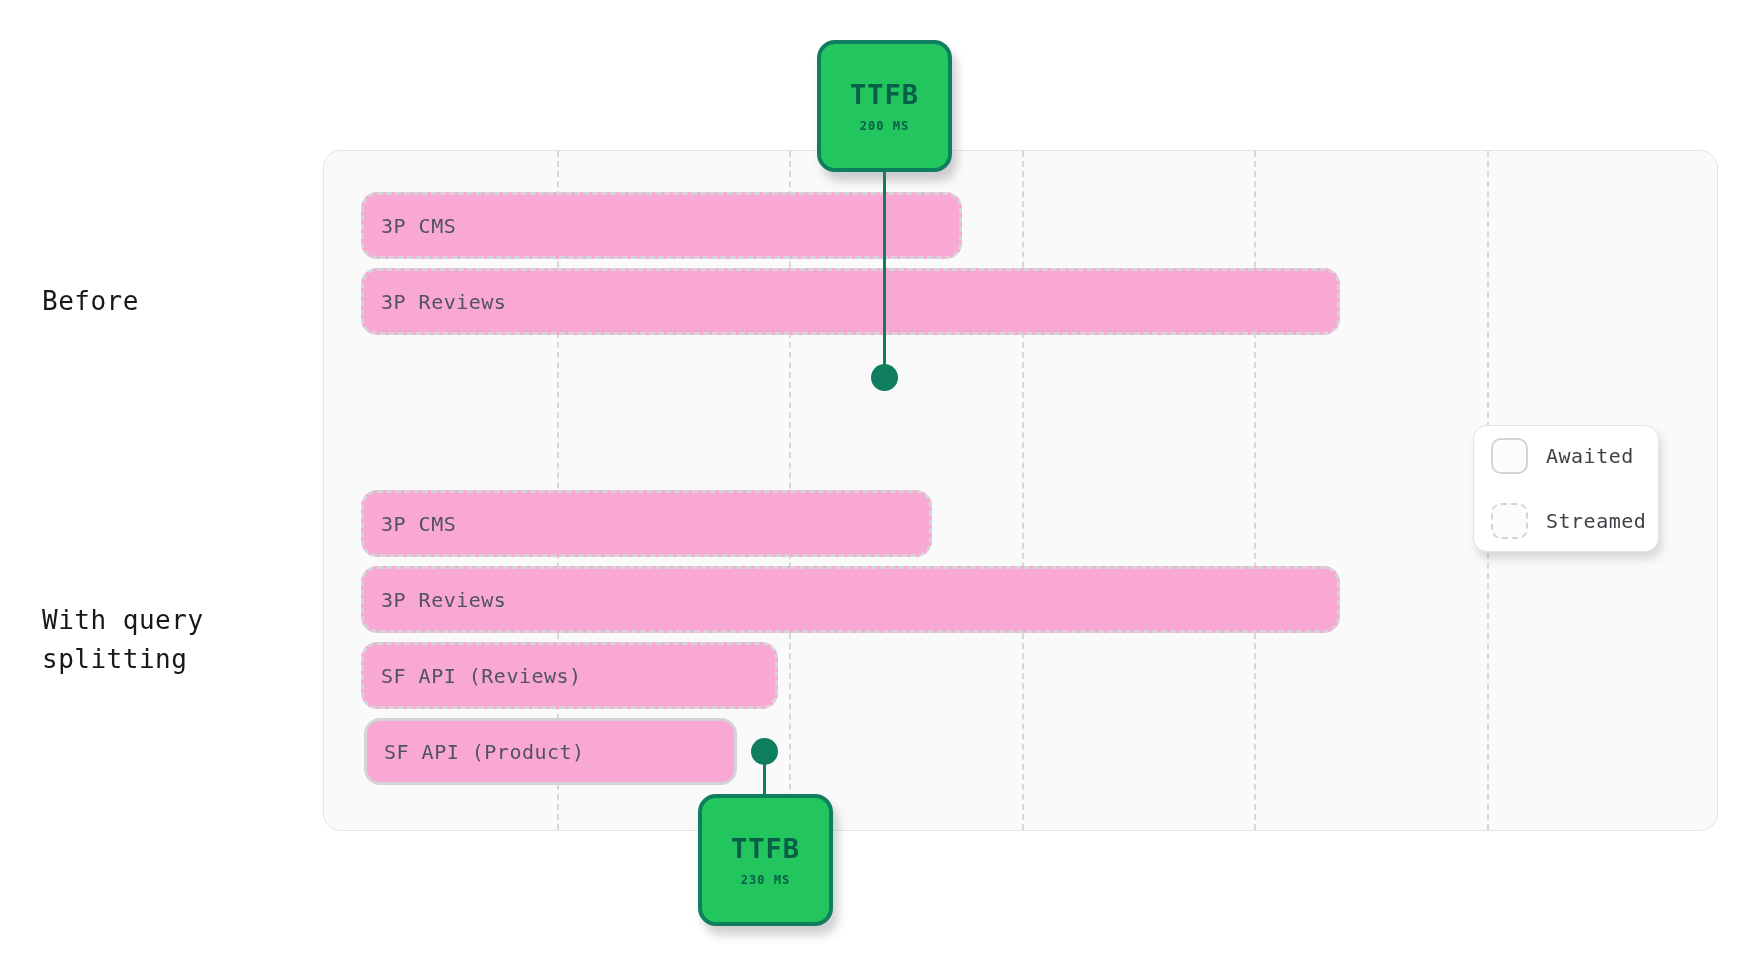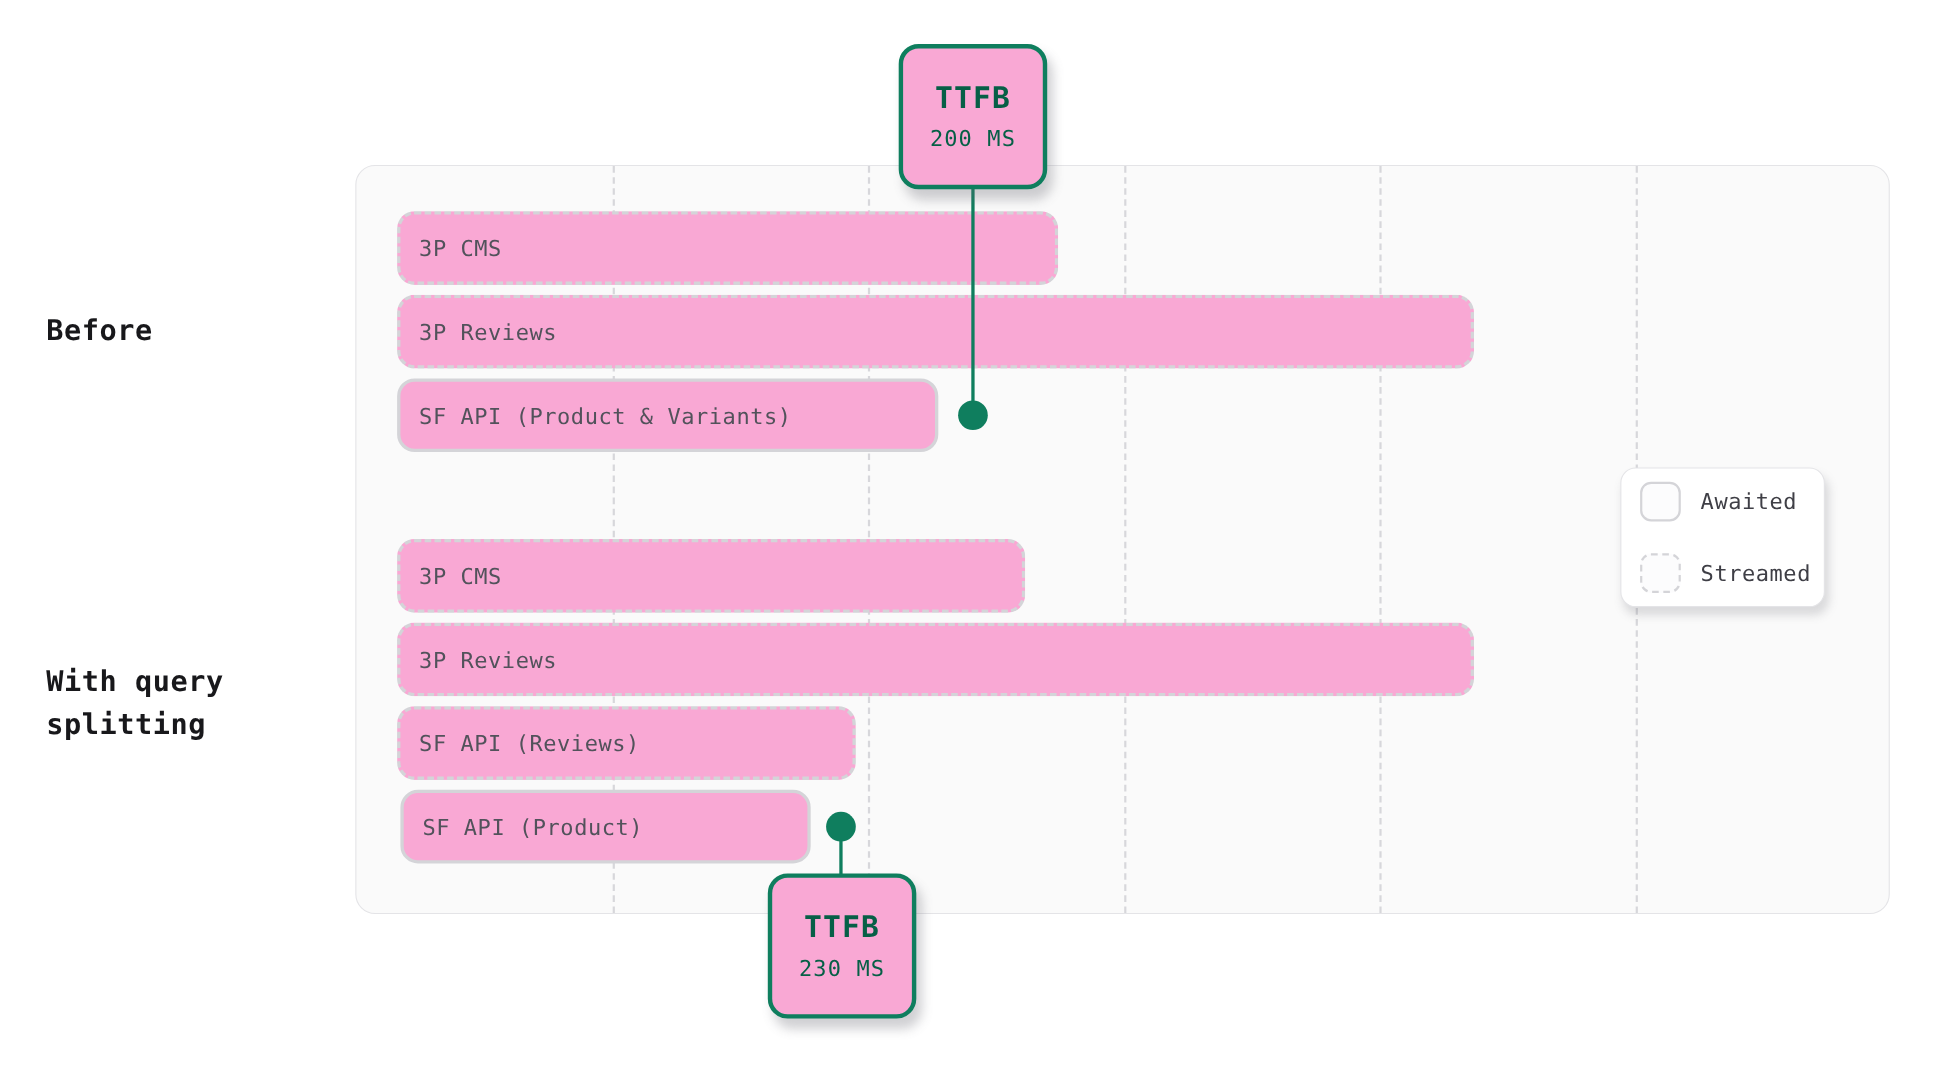--- a/index.html
+++ b/index.html
@@ -28,21 +28,21 @@
     top: 0; bottom: 0;
     width: 0;
     border-left: 2px dashed #d7d7db;
   }
 
   
   .section-label {
     position: absolute;
     left: 42px;
     font-size: 26px;
-    font-weight: 700;
+    font-weight: 400;
     color: #18181b;
     line-height: 39px;
     letter-spacing: 0.5px;
   }
   .section-label.before { top: 282px; }
   .section-label.split  { top: 601px; width: 210px; }
 
   
   .bar {
     position: absolute;
@@ -73,39 +73,39 @@
     position: absolute;
     width: 27px; height: 27px;
     border-radius: 50%;
     background: #0f7e5e;
   }
 
   
   .ttfb-badge {
     position: absolute;
     width: 135px; height: 132px;
-    background: #f9a8d4;
+    background: #22c55e;
     border: 4px solid #0f7e5e;
     border-radius: 18px;
     display: flex;
     flex-direction: column;
     align-items: center;
     justify-content: center;
     gap: 9px;
     box-shadow: 5px 9px 10px rgba(100,100,110,0.30);
   }
   .ttfb-title {
     font-size: 27px;
     font-weight: 700;
     color: #065f46;
     letter-spacing: 1px;
   }
   .ttfb-value {
-    font-size: 20px;
-    font-weight: 400;
+    font-size: 12px;
+    font-weight: 700;
     color: #065f46;
     letter-spacing: 1px;
   }
 
   
   .legend {
     position: absolute;
     left: 1473px; top: 425px;
     width: 186px; height: 127px;
     background: #ffffff;
@@ -151,23 +151,20 @@
   </div>
 
   <div class="section-label before">Before</div>
   <div class="section-label split">With query splitting</div>
 
   <div class="bar streamed" style="left:361px; top:192px; width:601px;">
     <span class="bar-label">3P CMS</span>
   </div>
   <div class="bar streamed" style="left:361px; top:268px; width:979px;">
     <span class="bar-label">3P Reviews</span>
-  </div>
-  <div class="bar awaited" style="left:361px; top:344px; width:492px;">
-    <span class="bar-label">SF API (Product &amp; Variants)</span>
   </div>
 
   <div class="bar streamed" style="left:361px; top:490px; width:571px;">
     <span class="bar-label">3P CMS</span>
   </div>
   <div class="bar streamed" style="left:361px; top:566px; width:979px;">
     <span class="bar-label">3P Reviews</span>
   </div>
   <div class="bar streamed" style="left:361px; top:642px; width:417px;">
     <span class="bar-label">SF API (Reviews)</span>

